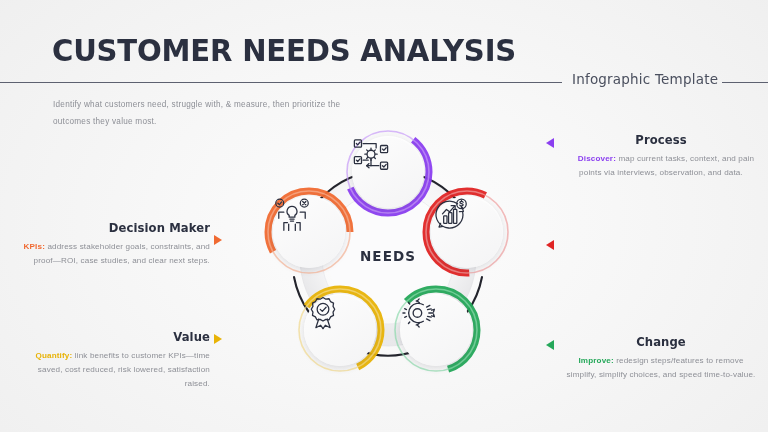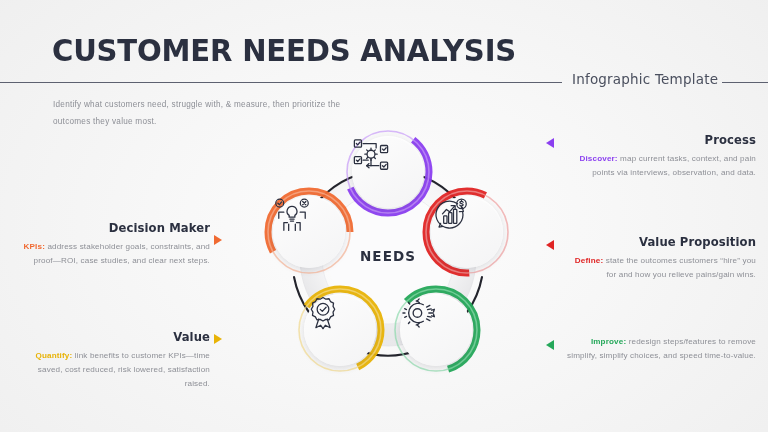--- a/index.html
+++ b/index.html
@@ -77,21 +77,21 @@
     white-space: nowrap;
   }
   .block .body {
     font-size: 8.1px;
     line-height: 1.72;
     color: #8d8f96;
     letter-spacing: 0.15px;
   }
   .block .body .kw { font-weight: bold; }
 
-  .block.right { left: 566px; text-align: right; }
+  .block.right { left: 566px; text-align: center; }
   .block.left  { left: 20px;  text-align: right; width: 190px; }
 
   .arrow {
     position: absolute;
     width: 0; height: 0;
     border-top: 5px solid transparent;
     border-bottom: 5px solid transparent;
   }
   .arrow.pointL { border-right: 8px solid currentColor; }
   .arrow.pointR { border-left: 8px solid currentColor; }
@@ -153,27 +153,24 @@
   </div>
   <div class="arrow pointR" style="left:214px; top:334px; color:#e8b307;"></div>
 
   <div class="arrow pointL" style="left:546px; top:138px; color:#8b3ff0;"></div>
   <div class="block right" style="top:133px;">
     <div class="head">Process</div>
     <div class="body"><span class="kw" style="color: rgb(139, 63, 240); margin-left: 10px;">Discover:</span><span> map current tasks, context, and pain points via interviews, observation, and data.</span></div>
   </div>
 
   <div class="arrow pointL" style="left:546px; top:240px; color:#e02424;"></div>
-  <div class="block right" style="top:235px;">
-    <div class="head">Value Proposition</div>
-    <div class="body"><span class="kw" style="color: rgb(224, 36, 36);">Define:</span><span> state the outcomes customers “hire” you for and how you relieve pains/gain wins.</span></div>
-  </div>
 
   <div class="arrow pointL" style="left:546px; top:340px; color:#25a85a;"></div>
   <div class="block right" style="top:335px;">
+    <div class="head">Change</div>
     <div class="body"><span class="kw" style="color: rgb(37, 168, 90);">Improve:</span><span> redesign steps/features to remove simplify, simplify choices, and speed time-to-value.</span></div>
   </div>
 
   <div id="diagram">
 
     <svg width="264" height="264" viewBox="0 0 264 264">
       <defs>
         <radialGradient id="donutShade" cx="50%" cy="38%" r="62%">
           <stop offset="0%" stop-color="#ffffff"></stop>
           <stop offset="70%" stop-color="#f6f6f7"></stop>

